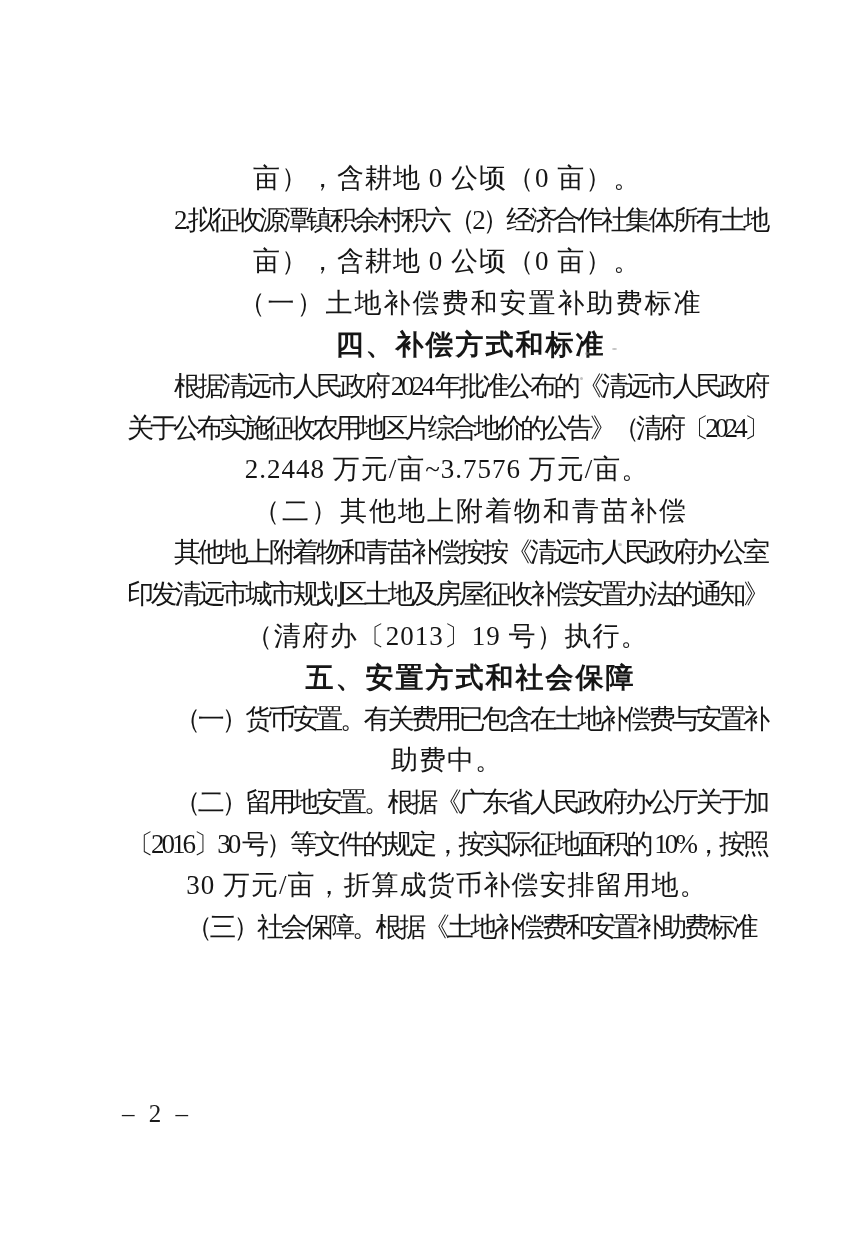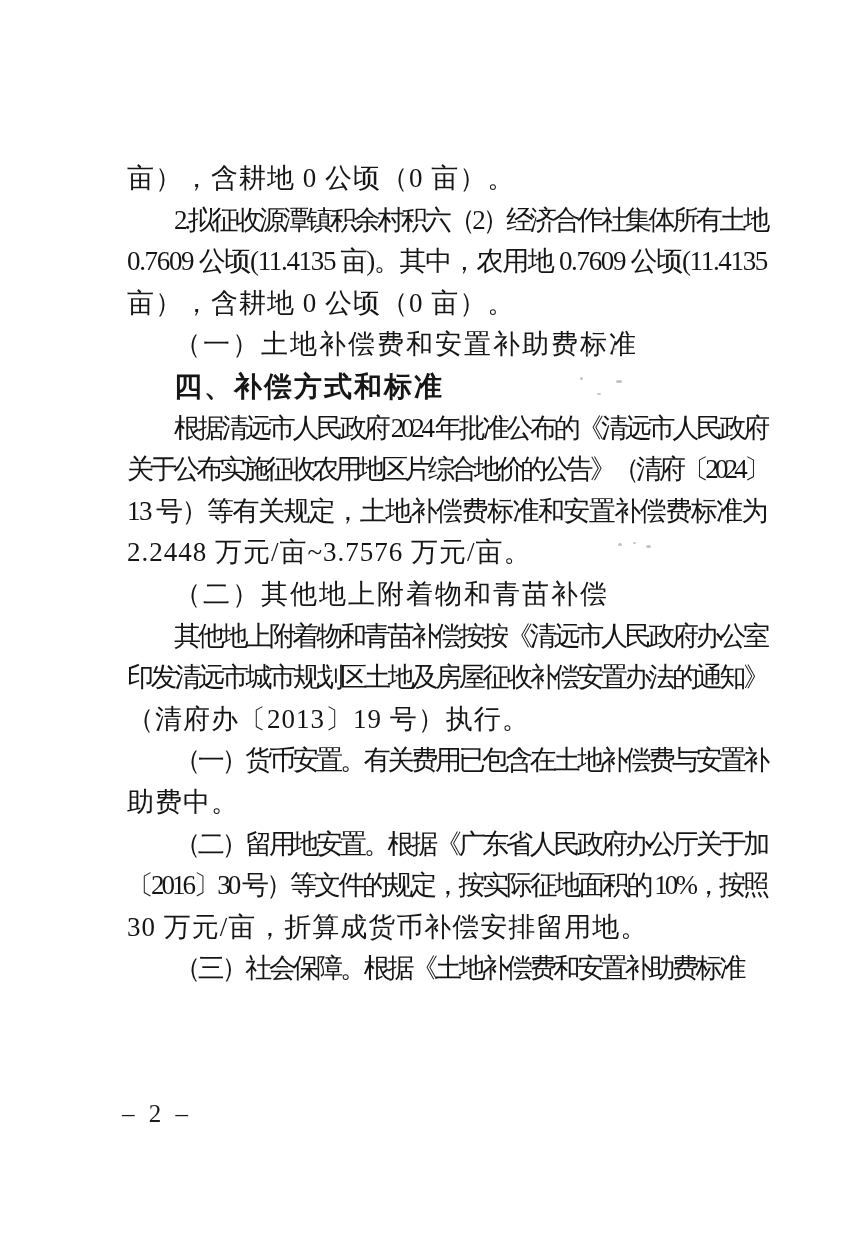--- a/index.html
+++ b/index.html
@@ -4,20 +4,21 @@
 <style>
   html,body{margin:0;padding:0;background:#e8e8e8;}
   .page{
     position:relative;
     width:850px;height:1239px;
     margin:0 auto;
     background:#ffffff;
     color:#161616;
     font-family:"Liberation Serif","DejaVu Serif",serif;
     overflow:hidden;
+    text-align:center;
   }
   .doc-body{
     position:absolute;
     left:127px;top:158px;
     width:640px;
   }
   .line{
     height:41.6px;
     line-height:41.6px;
     white-space:nowrap;
@@ -50,32 +51,31 @@
     border-radius:50%;
   }
 </style>
 </head>
 <body>
 
 <div class="page">
   <div class="doc-body">
       <div class="line body"><span class="line-text">亩），含耕地 0 公顷（0 亩）。</span></div>
       <div class="line body indent fill"><span class="line-text" style="letter-spacing: -3.28704px;">2.拟征收源潭镇积余村积六（2）经济合作社集体所有土地</span></div>
-      <div class="line body fill"><span class="line-text" style="letter-spacing: -1.33299px;">0.7609 公顷(11.4135 亩)。其中，农用地 0.7609 公顷(11.4135</span></div>
       <div class="line body"><span class="line-text">亩），含耕地 0 公顷（0 亩）。</span></div>
       <div class="line sub indent"><span class="line-text">（一）土地补偿费和安置补助费标准</span></div>
       <div class="line heading indent"><span class="line-text">四、补偿方式和标准</span></div>
       <div class="line body indent fill"><span class="line-text" style="letter-spacing: -3.2931px; margin-top: 24px;">根据清远市人民政府 2024 年批准公布的《清远市人民政府</span></div>
       <div class="line body fill"><span class="line-text" style="letter-spacing: -3.86667px;">关于公布实施征收农用地区片综合地价的公告》（清府〔2024〕</span></div>
-      <div class="line body fill"><span class="line-text" style="letter-spacing: -1.5463px;">13 号）等有关规定，土地补偿费标准和安置补偿费标准为</span></div>
       <div class="line body"><span class="line-text">2.2448 万元/亩~3.7576 万元/亩。</span></div>
       <div class="line sub indent"><span class="line-text">（二）其他地上附着物和青苗补偿</span></div>
       <div class="line body indent fill"><span class="line-text" style="letter-spacing: -3.28px;">其他地上附着物和青苗补偿按按《清远市人民政府办公室</span></div>
       <div class="line body fill"><span class="line-text" style="letter-spacing: -3.2963px;">印发清远市城市规划区土地及房屋征收补偿安置办法的通知》</span></div>
       <div class="line body"><span class="line-text">（清府办〔2013〕19 号）执行。</span></div>
+      <div class="line heading indent"><span class="line-text">五、安置方式和社会保障</span></div>
       <div class="line body indent fill"><span class="line-text" style="letter-spacing: -3.28px;">（一）货币安置。有关费用已包含在土地补偿费与安置补</span></div>
       <div class="line body"><span class="line-text">助费中。</span></div>
       <div class="line body indent fill"><span class="line-text" style="letter-spacing: -3.28px;">（二）留用地安置。根据《广东省人民政府办公厅关于加</span></div>
       <div class="line body fill"><span class="line-text" style="letter-spacing: -2.9697px;">〔2016〕30 号）等文件的规定，按实际征地面积的 10%，按照</span></div>
       <div class="line body"><span class="line-text">30 万元/亩，折算成货币补偿安排留用地。</span></div>
       <div class="line body indent fill"><span class="line-text" style="letter-spacing: -3.28px;">（三）社会保障。根据《土地补偿费和安置补助费标准</span></div>
     </div>
 
   <div class="speck" style="left:585px;top:352px;width:4px;height:3px"></div>
   <div class="speck" style="left:612px;top:348px;width:5px;height:2px"></div>

